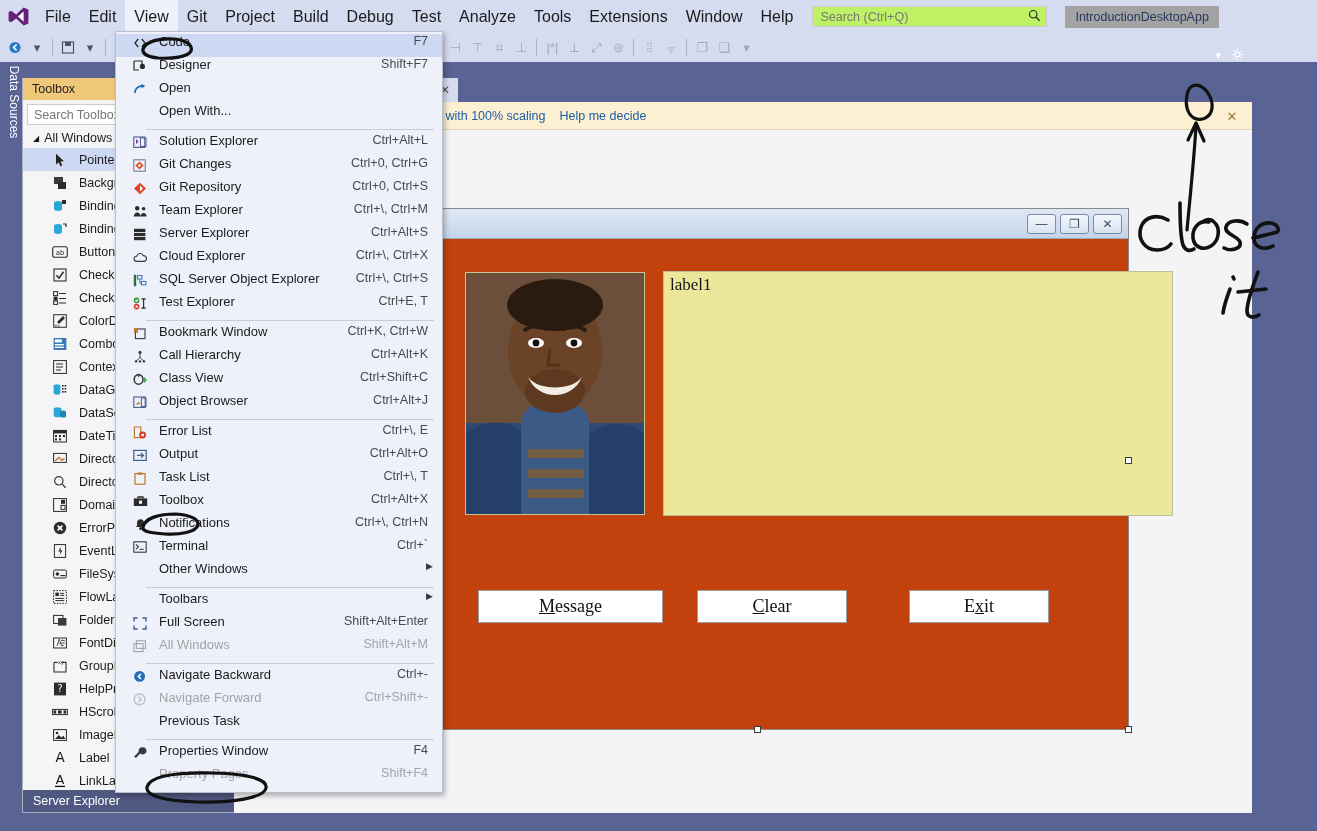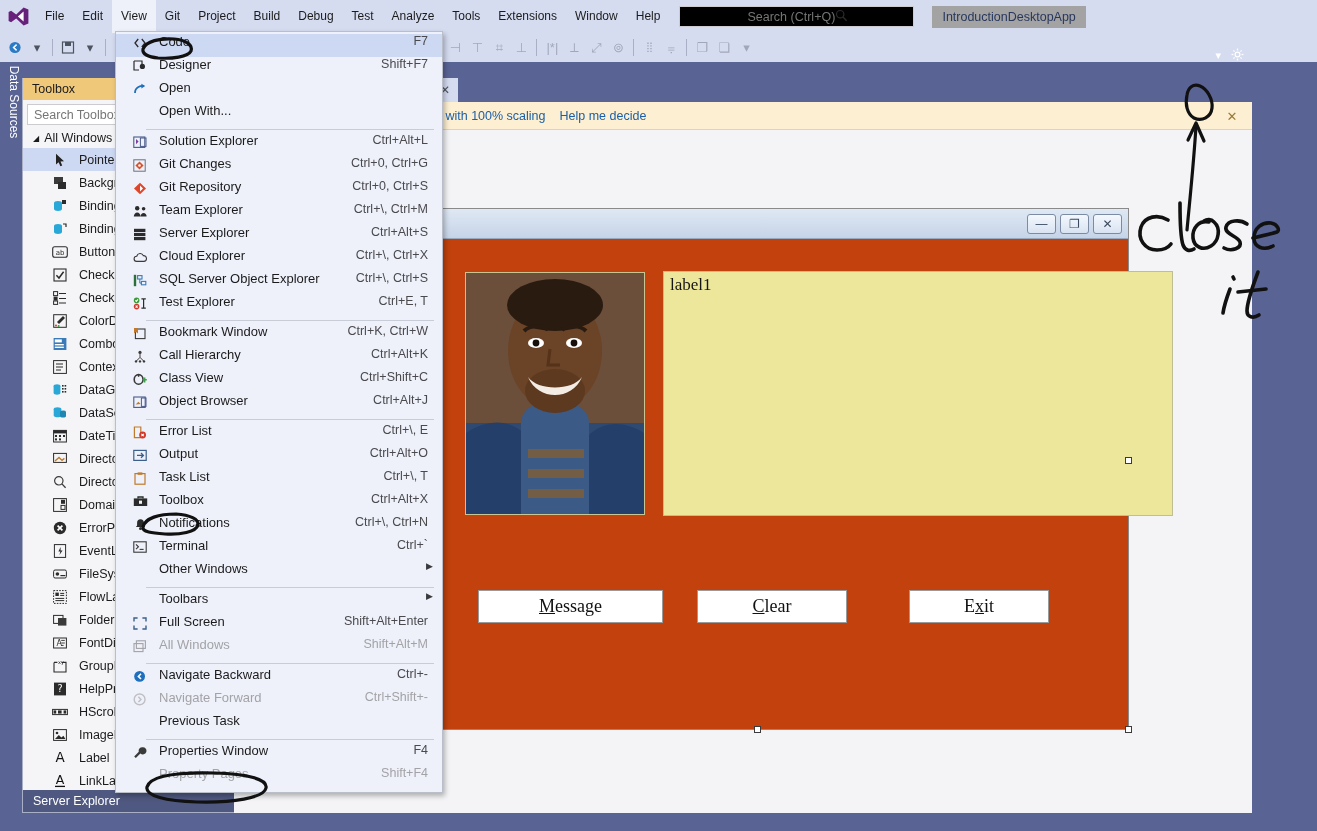--- a/index.html
+++ b/index.html
@@ -22,27 +22,27 @@
     position: absolute; left: 0; top: 0; width: 1317px; height: 33px;
     background: #d5dcf0;
     display: flex; align-items: center;
   }
   #vs-logo {
     width: 36px; height: 33px;
     display: flex; align-items: center; justify-content: center;
   }
   .menu-item {
     padding: 0 9px; height: 33px; line-height: 33px;
-    font-size: 12px; color: #1b1b1c; white-space: nowrap; cursor: default;
+    font-size: 16px; color: #1b1b1c; white-space: nowrap; cursor: default;
   }
   .menu-item.active { background: #eef1fa; }
   #search-box {
     margin-left: 10px; width: 235px; height: 21px;
-    background: #000000; border: 1px solid #ccccd0;
-    display: flex; align-items: center; justify-content: center;
+    background: #bef264; border: 1px solid #ccccd0;
+    display: flex; align-items: center; justify-content: space-between;
     padding: 0 5px 0 7px;
   }
   #search-box .ph { font-size: 12.5px; color: #767676; }
   #proj-pill {
     margin-left: 18px; height: 22px; padding: 0 10px;
     background: #a3a3a3; color: #28375e; font-size: 12.5px;
     display: flex; align-items: center;
   }
 
   

